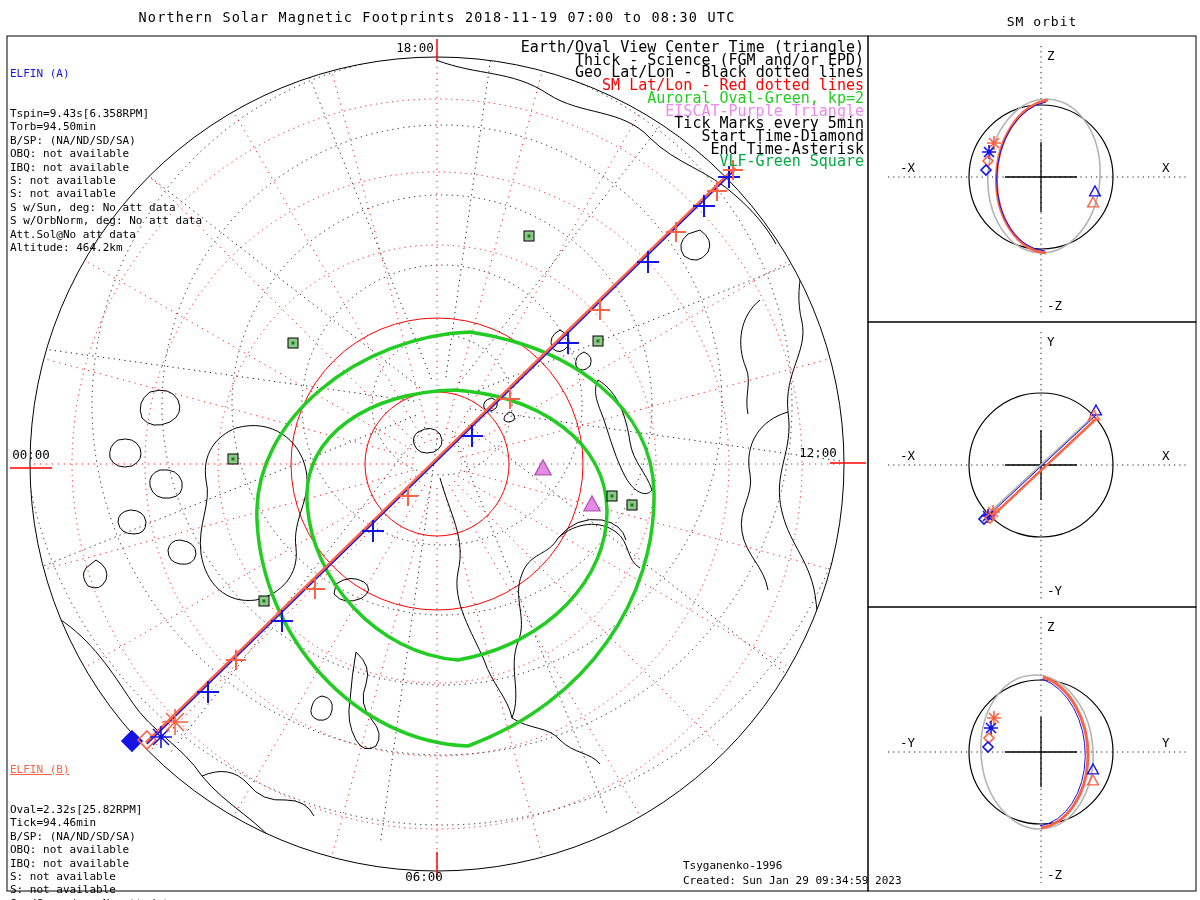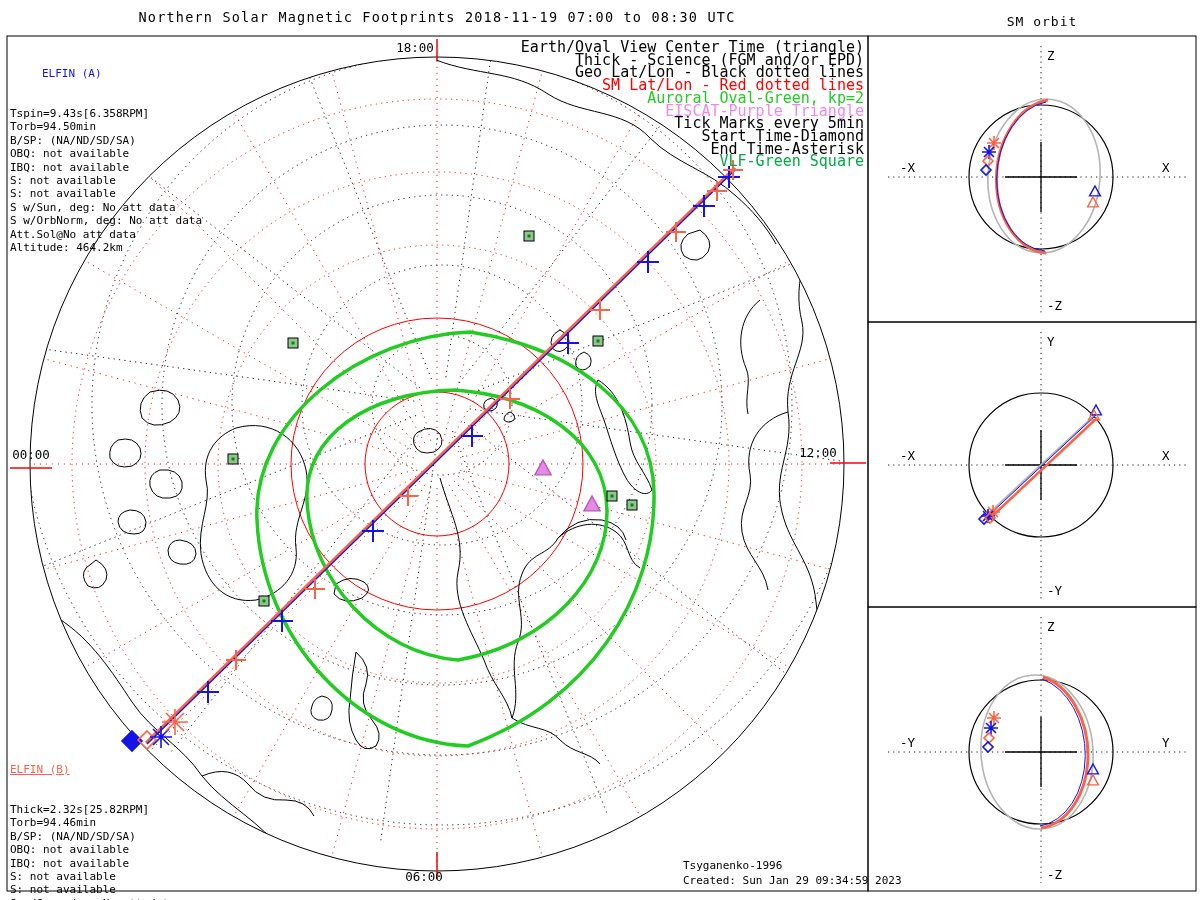--- a/index.html
+++ b/index.html
@@ -233,22 +233,22 @@
       </g>
     </g>
 
   <text x="437" y="22" text-anchor="middle" class="t-main">Northern Solar Magnetic Footprints 2018-11-19 07:00 to 08:30 UTC</text>
   <text x="1042" y="26" text-anchor="middle" class="t-sub">SM orbit</text>
   <text x="683" y="869" class="t-small">Tsyganenko-1996</text>
   <text x="683" y="884" class="t-small">Created: Sun Jan 29 09:34:59 2023</text>
 </svg>
 
 <div class="info-block" style="left:10px;top:40px">
-  <div class="info-label" style="color: rgb(20, 20, 230); margin-left: 32px;">ELFIN (A)</div>
+  <div class="info-label" style="color: rgb(20, 20, 230);">ELFIN (A)</div>
   <div><div class="info-line">Tspin=9.43s[6.358RPM]</div><div class="info-line">Torb=94.50min</div><div class="info-line">B/SP: (NA/ND/SD/SA)</div><div class="info-line">OBQ: not available</div><div class="info-line">IBQ: not available</div><div class="info-line">S: not available</div><div class="info-line">S: not available</div><div class="info-line">S w/Sun, deg: No att data</div><div class="info-line">S w/OrbNorm, deg: No att data</div><div class="info-line">Att.Sol@No att data</div><div class="info-line">Altitude: 464.2km</div></div>
 </div>
 
 <div class="info-block" style="left:10px;top:736px">
   <div class="info-label" style="color: rgb(250, 100, 70); text-decoration: underline;">ELFIN (B)</div>
-  <div><div class="info-line">Thick=2.32s[25.82RPM]</div><div class="info-line">Torb=94.46min</div><div class="info-line">B/SP: (NA/ND/SD/SA)</div><div class="info-line">OBQ: not available</div><div class="info-line">IBQ: not available</div><div class="info-line">S: not available</div><div class="info-line">S: not available</div><div class="info-line">S w/Sun, deg: No att data</div></div>
+  <div><div class="info-line">Oval=2.32s[25.82RPM]</div><div class="info-line">Tick=94.46min</div><div class="info-line">B/SP: (NA/ND/SD/SA)</div><div class="info-line">OBQ: not available</div><div class="info-line">IBQ: not available</div><div class="info-line">S: not available</div><div class="info-line">S: not available</div><div class="info-line">S w/Sun, deg: No att data</div></div>
 </div>
 
 <div class="legend"><div class="legend-line" style="color: rgb(0, 0, 0);">Earth/Oval View Center Time (triangle)</div><div class="legend-line" style="color: rgb(0, 0, 0);">Thick - Science (FGM and/or EPD)</div><div class="legend-line" style="color: rgb(0, 0, 0);">Geo Lat/Lon - Black dotted lines</div><div class="legend-line" style="color: rgb(255, 0, 0);">SM Lat/Lon - Red dotted lines</div><div class="legend-line" style="color: rgb(34, 204, 34);">Auroral Oval-Green, kp=2</div><div class="legend-line" style="color: rgb(238, 136, 238);">EISCAT-Purple Triangle</div><div class="legend-line" style="color: rgb(0, 0, 0);">Tick Marks every 5min</div><div class="legend-line" style="color: rgb(0, 0, 0);">Start Time-Diamond</div><div class="legend-line" style="color: rgb(0, 0, 0);">End Time-Asterisk</div><div class="legend-line" style="color: rgb(0, 170, 68);">VLF-Green Square</div></div>
 
 </body></html>

